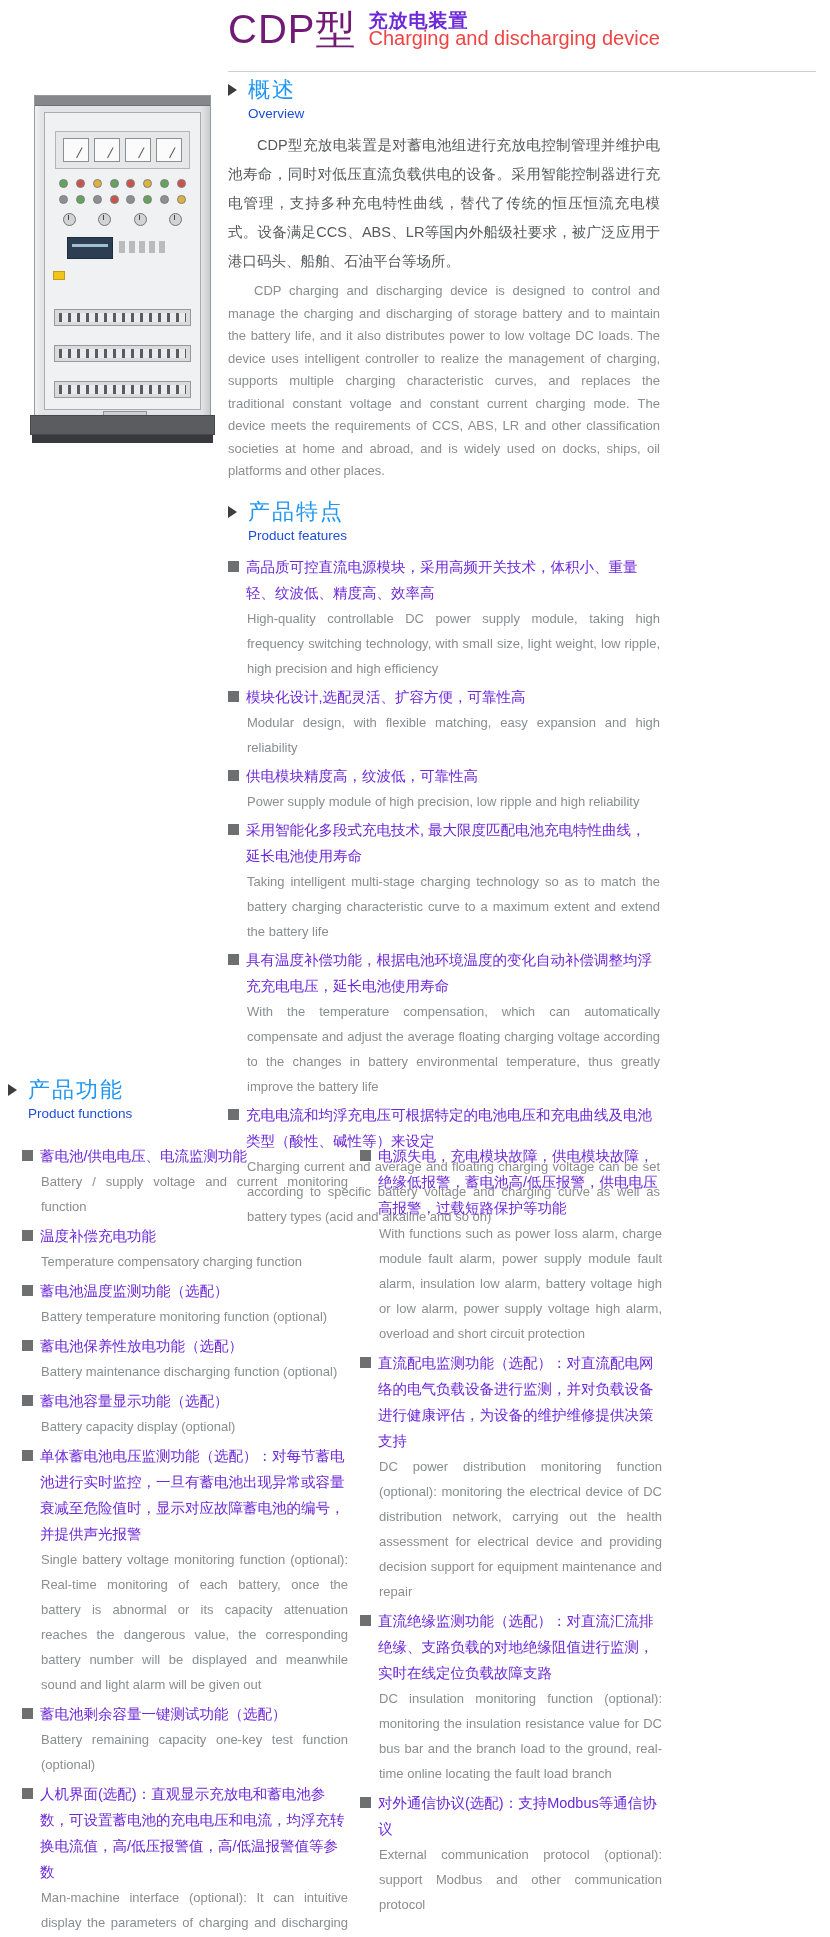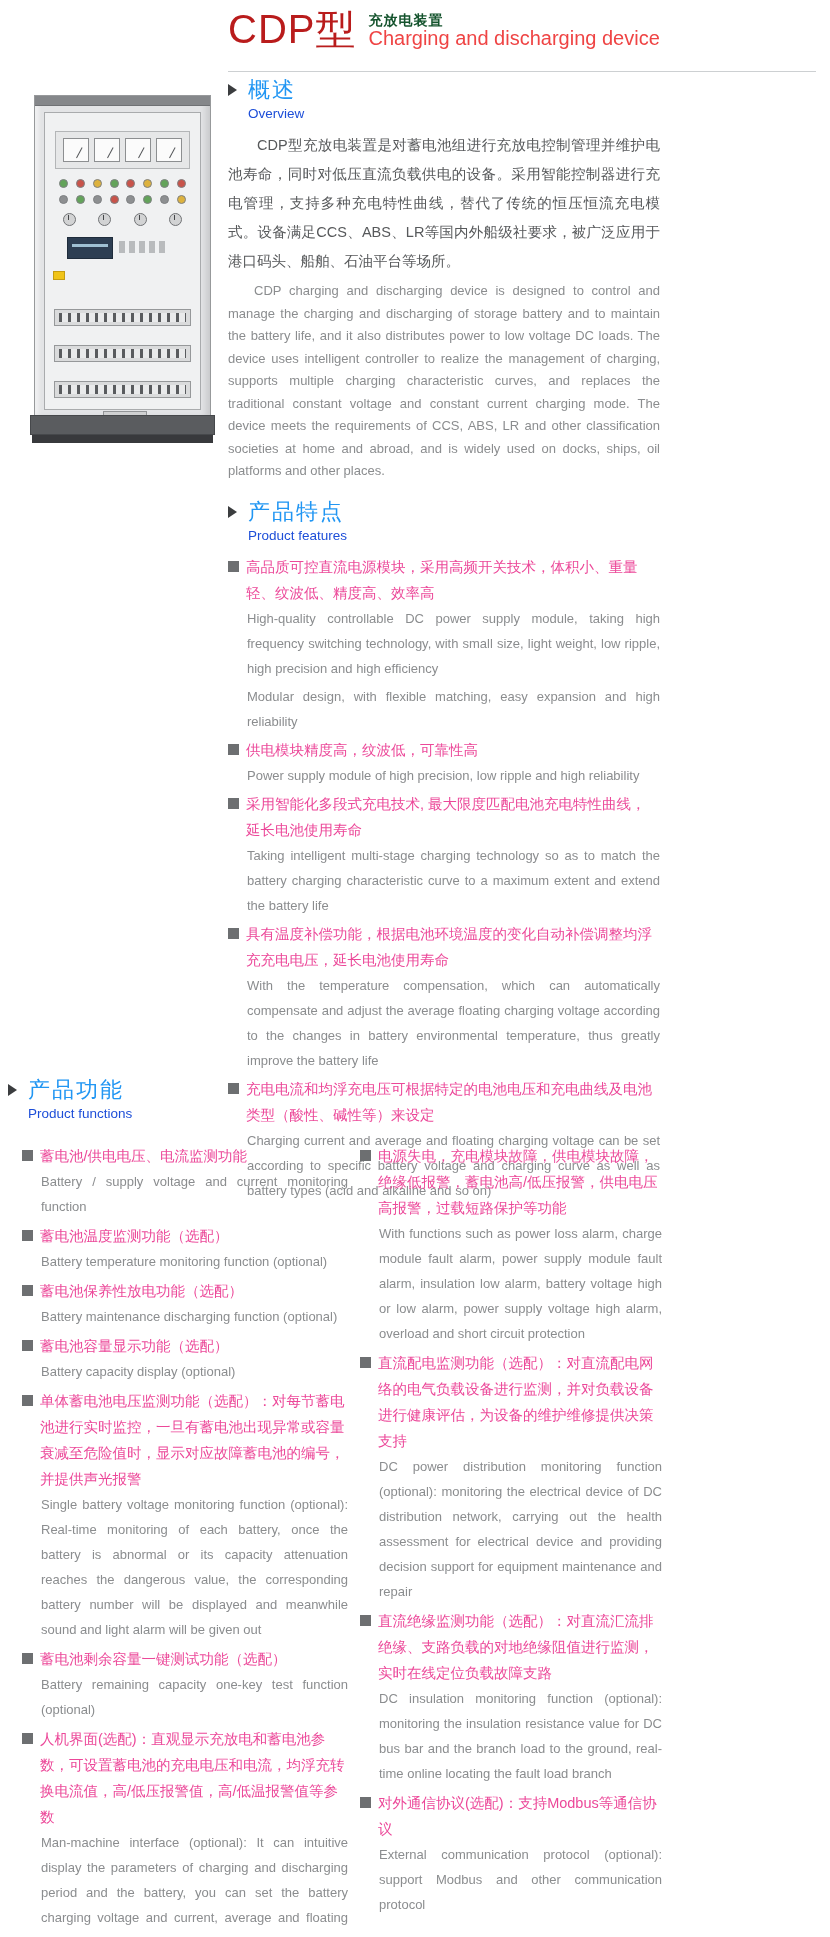--- a/index.html
+++ b/index.html
@@ -4,23 +4,23 @@
 <style>
   html,body{margin:0;padding:0;}
   body{
     width:830px;height:1937px;position:relative;background:#ffffff;
     font-family:"Liberation Sans","DejaVu Sans",sans-serif;
     overflow:hidden;
     -webkit-font-smoothing:antialiased;
   }
   
   .masthead{position:absolute;left:228px;top:8px;display:flex;align-items:flex-start;}
-  .model{font-size:40px;line-height:42px;color:#b91c1c;letter-spacing:1px;font-weight:400;}
+  .model{font-size:40px;line-height:42px;color:#701a75;letter-spacing:1px;font-weight:400;}
   .sub{margin-left:12px;margin-top:3px;}
-  .sub-zh{font-size:14px;font-weight:bold;color:#14532d;line-height:19px;letter-spacing:1px;}
+  .sub-zh{font-size:19px;font-weight:bold;color:#6d28d9;line-height:19px;letter-spacing:1px;}
   .sub-en{font-size:20px;color:#ef4444;line-height:17px;}
   .rule{position:absolute;left:228px;top:71px;width:588px;height:1px;background:#cdd0d2;}
 
   
   .cabinet{position:absolute;left:30px;top:95px;width:185px;height:348px;}
   .cab-body{position:absolute;left:4px;right:4px;top:0;bottom:24px;background:#e3e4e6;border:1px solid #97999b;box-shadow:inset -4px 0 6px rgba(0,0,0,.12), inset 3px 0 4px rgba(255,255,255,.6);}
   .cab-topstrip{position:absolute;left:0;right:0;top:0;height:9px;background:#85878a;border-bottom:1px solid #6f7174;}
   .cab-door{position:absolute;left:9px;right:9px;top:16px;bottom:8px;background:#f0f1f2;border:1px solid #a9abad;}
   .cab-meters{position:absolute;left:10px;right:10px;top:18px;height:36px;background:#e6e7e8;border:1px solid #b3b5b7;display:flex;align-items:center;justify-content:space-around;padding:0 4px;}
   .meter{width:24px;height:22px;background:#fbfbfb;border:1px solid #8d8f91;position:relative;}
@@ -49,21 +49,21 @@
   .tri{width:0;height:0;border-left:9px solid #3b3d3f;border-top:6px solid transparent;border-bottom:6px solid transparent;margin-top:7px;flex:0 0 auto;}
   .sec-zh{font-size:22px;color:#2196f3;margin-left:11px;letter-spacing:2px;line-height:26px;}
   .sec-en{font-size:13.5px;color:#1d4ed8;margin-left:20px;line-height:18px;margin-top:2px;}
 
   
   .colmain{position:absolute;left:228px;top:77px;width:432px;}
   .p-zh{font-size:14.5px;color:#57595b;line-height:29px;text-indent:2em;margin:8px 0 4px 0;text-align:justify;}
   .p-en{font-size:13px;color:#8b8d8f;line-height:22.5px;text-indent:2em;margin:4px 0 0 0;text-align:justify;}
   .feat-list{margin-top:9px;}
   .item{position:relative;margin-bottom:3px;}
-  .item-zh{font-size:14.5px;color:#ec4899;line-height:26px;padding-left:18px;position:relative;}
+  .item-zh{font-size:14.5px;color:#6d28d9;line-height:26px;padding-left:18px;position:relative;}
   .sq{position:absolute;left:0;top:7px;width:11px;height:11px;background:#6d6f71;}
   .item-en{font-size:13px;color:#8b8d8f;line-height:25px;padding-left:19px;text-align:justify;}
   .features-head{margin-top:16px;}
 
   
   .functions{position:absolute;left:8px;top:1077px;width:812px;}
   .fcol{position:absolute;top:66px;}
   .fcol-left{left:14px;width:326px;}
   .fcol-right{left:352px;width:302px;}
   .fitem{position:relative;margin-bottom:4px;}
@@ -153,20 +153,21 @@
     <div class="sec-zh">产品特点</div>
   </div>
   <div class="sec-en" style="margin-left:20px;">Product features</div>
 
   <div class="feat-list">
     <div class="item">
       <div class="item-zh"><span class="sq"></span><span>高品质可控直流电源模块，采用高频开关技术，体积小、重量轻、纹波低、精度高、效率高</span></div>
       <div class="item-en">High-quality controllable DC power supply module, taking high frequency switching technology, with small size, light weight, low ripple, high precision and high efficiency</div>
     </div>
     <div class="item">
+      <div class="item-zh"><span class="sq"></span><span>模块化设计,选配灵活、扩容方便，可靠性高</span></div>
       <div class="item-en">Modular design, with flexible matching, easy expansion and high reliability</div>
     </div>
     <div class="item">
       <div class="item-zh"><span class="sq"></span><span>供电模块精度高，纹波低，可靠性高</span></div>
       <div class="item-en">Power supply module of high precision, low ripple and high reliability</div>
     </div>
     <div class="item">
       <div class="item-zh"><span class="sq"></span><span>采用智能化多段式充电技术, 最大限度匹配电池充电特性曲线，延长电池使用寿命</span></div>
       <div class="item-en">Taking intelligent multi-stage charging technology so as to match the battery charging characteristic curve to a maximum extent and extend the battery life</div>
     </div>
@@ -187,20 +188,24 @@
     <div class="sec-zh">产品功能</div>
   </div>
   <div class="sec-en" style="margin-left:20px;">Product functions</div>
 
   <div class="fcol fcol-left">
     <div class="fitem">
       <div class="item-zh"><span class="sq"></span><span>蓄电池/供电电压、电流监测功能</span></div>
       <div class="item-en">Battery / supply voltage and current monitoring function</div>
     </div>
     <div class="fitem">
+      <div class="item-zh"><span class="sq"></span><span>温度补偿充电功能</span></div>
+      <div class="item-en">Temperature compensatory charging function</div>
+    </div>
+    <div class="fitem">
       <div class="item-zh"><span class="sq"></span><span>蓄电池温度监测功能（选配）</span></div>
       <div class="item-en">Battery temperature monitoring function (optional)</div>
     </div>
     <div class="fitem">
       <div class="item-zh"><span class="sq"></span><span>蓄电池保养性放电功能（选配）</span></div>
       <div class="item-en">Battery maintenance discharging function (optional)</div>
     </div>
     <div class="fitem">
       <div class="item-zh"><span class="sq"></span><span>蓄电池容量显示功能（选配）</span></div>
       <div class="item-en">Battery capacity display (optional)</div>

